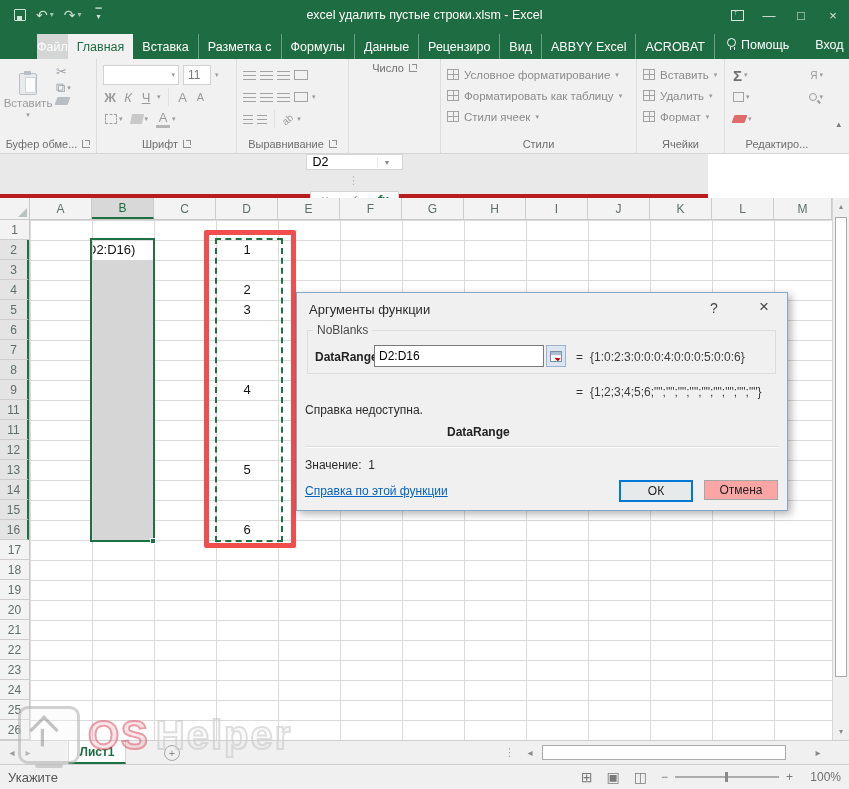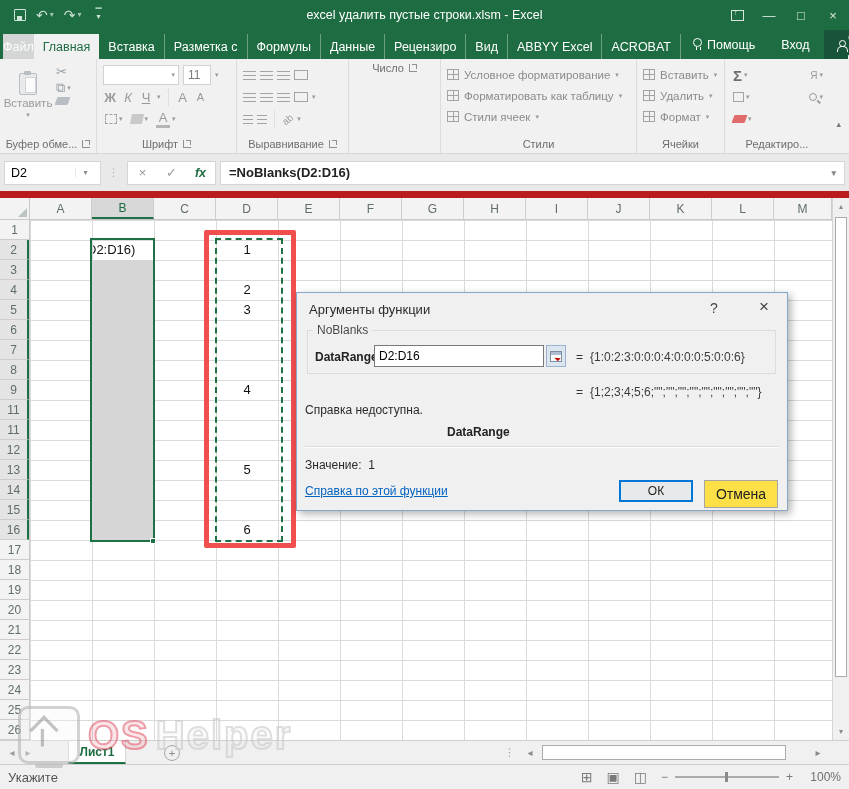--- a/index.html
+++ b/index.html
@@ -14,21 +14,21 @@
   .floppy::after { content:""; position:absolute; left:2px; bottom:0; width:5px; height:4px; background:#cfe3d8; }
   .qat-caret { font-size:8px; color:#9fc4b0; }
   .qat-more { display:flex; flex-direction:column; align-items:center; color:#cfe3d8; font-size:8px; line-height:4px; margin-left:4px; }
   .win-title { position:absolute; left:0; right:0; text-align:center; font-size:12.5px; color:#fff; pointer-events:none; }
   .win-controls { position:absolute; right:0; top:0; height:30px; display:flex; align-items:center; }
   .win-btn { width:32px; height:30px; display:flex; align-items:center; justify-content:center; color:#d8e8df; font-size:13px; }
   .ribbon-opt { width:13px; height:11px; border:1px solid #d8e8df; position:relative; }
   .ribbon-opt::after { content:"↑"; position:absolute; left:2px; top:-3px; font-size:8px; }
 
   
-  .tabbar { position:absolute; left:0; top:30px; width:849px; height:29px; background:#1e6c41; display:flex; align-items:flex-end; }
+  .tabbar { position:absolute; left:0; top:30px; width:849px; height:29px; background:#1e6c41; display:flex; align-items:flex-end;padding-left:34px; }
   .tab-file { height:25px; width:57px; margin-left:3px; background:#d3d6d4; color:#fdfdfd; display:flex; align-items:center; justify-content:center; font-size:12.5px; }
   .tab { height:25px; padding:0 9px; display:flex; align-items:center; color:#fff; font-size:12.5px; border-right:1px solid rgba(255,255,255,.35); white-space:nowrap; }
   .tab.active { background:#f1f1f1; color:#1e6c41; border-right:none; }
   .tab:first-of-type { margin-left:6px; }
   .tabbar-right { margin-left:auto; display:flex; align-items:center; height:29px; color:#fff; }
   .help-item { display:flex; gap:5px; padding:0 12px; font-size:12.5px; }
   .bulb { width:9px; height:9px; border:1.3px solid #fff; border-radius:50%; position:relative; }
   .bulb::after { content:""; position:absolute; left:2px; top:8px; width:3px; height:3px; border-left:1px solid #fff; border-right:1px solid #fff; }
   .signin { padding:0 14px; font-size:12.5px; }
   .share { height:29px; background:#17543a; display:flex; align-items:center; gap:6px; padding:0 13px; font-size:12.5px; }
@@ -64,21 +64,21 @@
   .numsel { width:76px; height:20px; background:#fff; border:1px solid #d2d2d2; display:flex; align-items:center; justify-content:space-between; padding:0 4px; color:#8a8a8a; }
   .sty-row { display:flex; align-items:center; gap:5px; height:21px; font-size:11.5px; color:#8b8b8b; white-space:nowrap; }
   .sum { font-size:15px; color:#6f6f6f; font-weight:bold; line-height:1; }
   .sorticon { font-size:10px; color:#9a9a9a; }
   .magnifier { width:8px; height:8px; border:1.3px solid #9a9a9a; border-radius:50%; position:relative; }
   .magnifier::after { content:""; position:absolute; left:7px; top:7px; width:4px; height:1.5px; background:#9a9a9a; transform:rotate(45deg); }
   .eraser { width:13px; height:8px; background:#e06b6b; transform:skewX(-20deg); border-radius:1px; }
   .collapse-chevron { position:absolute; right:8px; bottom:24px; color:#7a7a7a; font-size:9px; }
 
   
-  .fbar { position:absolute; left:0; top:154px; width:849px; height:44px; background:#e9e9e9; display:flex; align-items:center; padding:0 4px; gap:4px; border-bottom:7px solid #b91c1c; }
+  .fbar { position:absolute; left:0; top:154px; width:708px; height:44px; background:#e9e9e9; display:flex; align-items:center; padding:0 4px; gap:4px; border-bottom:4px solid #b91c1c;flex-direction:column; }
   .namebox { width:97px; height:24px; background:#fff; border:1px solid #d5d5d5; display:flex; align-items:center; }
   .namebox input { border:none; outline:none; width:70px; padding-left:6px; font-size:12.5px; font-family:inherit; }
   .nb-caret { width:20px; text-align:center; color:#8a8a8a; font-size:8px; border-left:1px solid #e6e6e6; }
   .fdots { color:#b0b0b0; font-size:11px; letter-spacing:1px; padding:0 3px; }
   .fbtns { display:flex; align-items:center; height:24px; background:#fff; border:1px solid #d5d5d5; }
   .fbtn { width:29px; text-align:center; font-size:13px; color:#9a9a9a; }
   .fx { color:#1e6c41; font-style:italic; font-weight:bold; font-size:12.5px; }
   .finput { flex:1; height:24px; background:#fff; border:1px solid #d5d5d5; display:flex; align-items:center; justify-content:space-between; padding:0 8px; font-weight:bold; font-size:13px; color:#222; }
   .fexpand { color:#8a8a8a; font-size:9px; }
 
@@ -127,21 +127,21 @@
   .dlg-eq1 { position:absolute; left:279px; top:57px; color:#333; }
   .dlg-arr1 { position:absolute; left:293px; top:57px; color:#3c3c3c; }
   .dlg-eq2 { position:absolute; left:279px; top:92px; color:#333; }
   .dlg-arr2 { position:absolute; left:293px; top:92px; color:#3c3c3c; }
   .dlg-nohelp { position:absolute; left:8px; top:110px; color:#2b2b2b; }
   .dlg-argcap { position:absolute; left:150px; top:132px; font-weight:bold; color:#222; }
   .dlg-div { position:absolute; left:8px; right:8px; top:153px; height:2px; border-top:1px solid #dadada; border-bottom:1px solid #fdfdfd; }
   .dlg-value { position:absolute; left:8px; top:165px; color:#2b2b2b; }
   .dlg-link { position:absolute; left:8px; top:191px; color:#0563c1; text-decoration:underline; }
   .dlg-ok { position:absolute; left:322px; top:187px; width:74px; height:22px; background:#e7eaea; border:2px solid #0078d7; font-family:inherit; font-size:12px; color:#222; }
-  .dlg-cancel { position:absolute; left:407px; top:187px; width:74px; height:28px; background:#fde047; border:1px solid #a6a6a6; font-family:inherit; font-size:14px; color:#222; }
+  .dlg-cancel { position:absolute; left:407px; top:187px; width:74px; height:20px; background:#fca5a5; border:1px solid #a6a6a6; font-family:inherit; font-size:12px; color:#222; }
 
   
   .tabstrip { position:absolute; left:0; top:740px; width:849px; height:24px; background:#f0f0f0; border-top:1px solid #cfcfcf; display:flex; align-items:center; }
   .nav-arrow { width:16px; text-align:center; color:#9a9a9a; font-size:10px; }
   .sheet-tab { margin-left:68px; width:58px; height:23px; background:#fff; border-right:1px solid #d5d5d5; border-left:1px solid #d5d5d5; border-bottom:2px solid #1e7145; display:flex; align-items:center; justify-content:center; color:#1e6c41; font-weight:bold; font-size:12px; }
   .add-sheet { margin-left:38px; width:16px; height:16px; border:1px solid #a8a8a8; border-radius:50%; display:flex; align-items:center; justify-content:center; color:#8a8a8a; font-size:11px; }
   .hs-split { position:absolute; left:504px; color:#a0a0a0; font-size:11px; }
   .hs-left { position:absolute; left:522px; width:16px; text-align:center; color:#8a8a8a; font-size:10px; }
   .hs-thumb { position:absolute; left:542px; top:4px; width:244px; height:15px; background:#fff; border:1px solid #ababab; }
   .hs-right { position:absolute; left:810px; width:16px; text-align:center; color:#8a8a8a; font-size:10px; }

